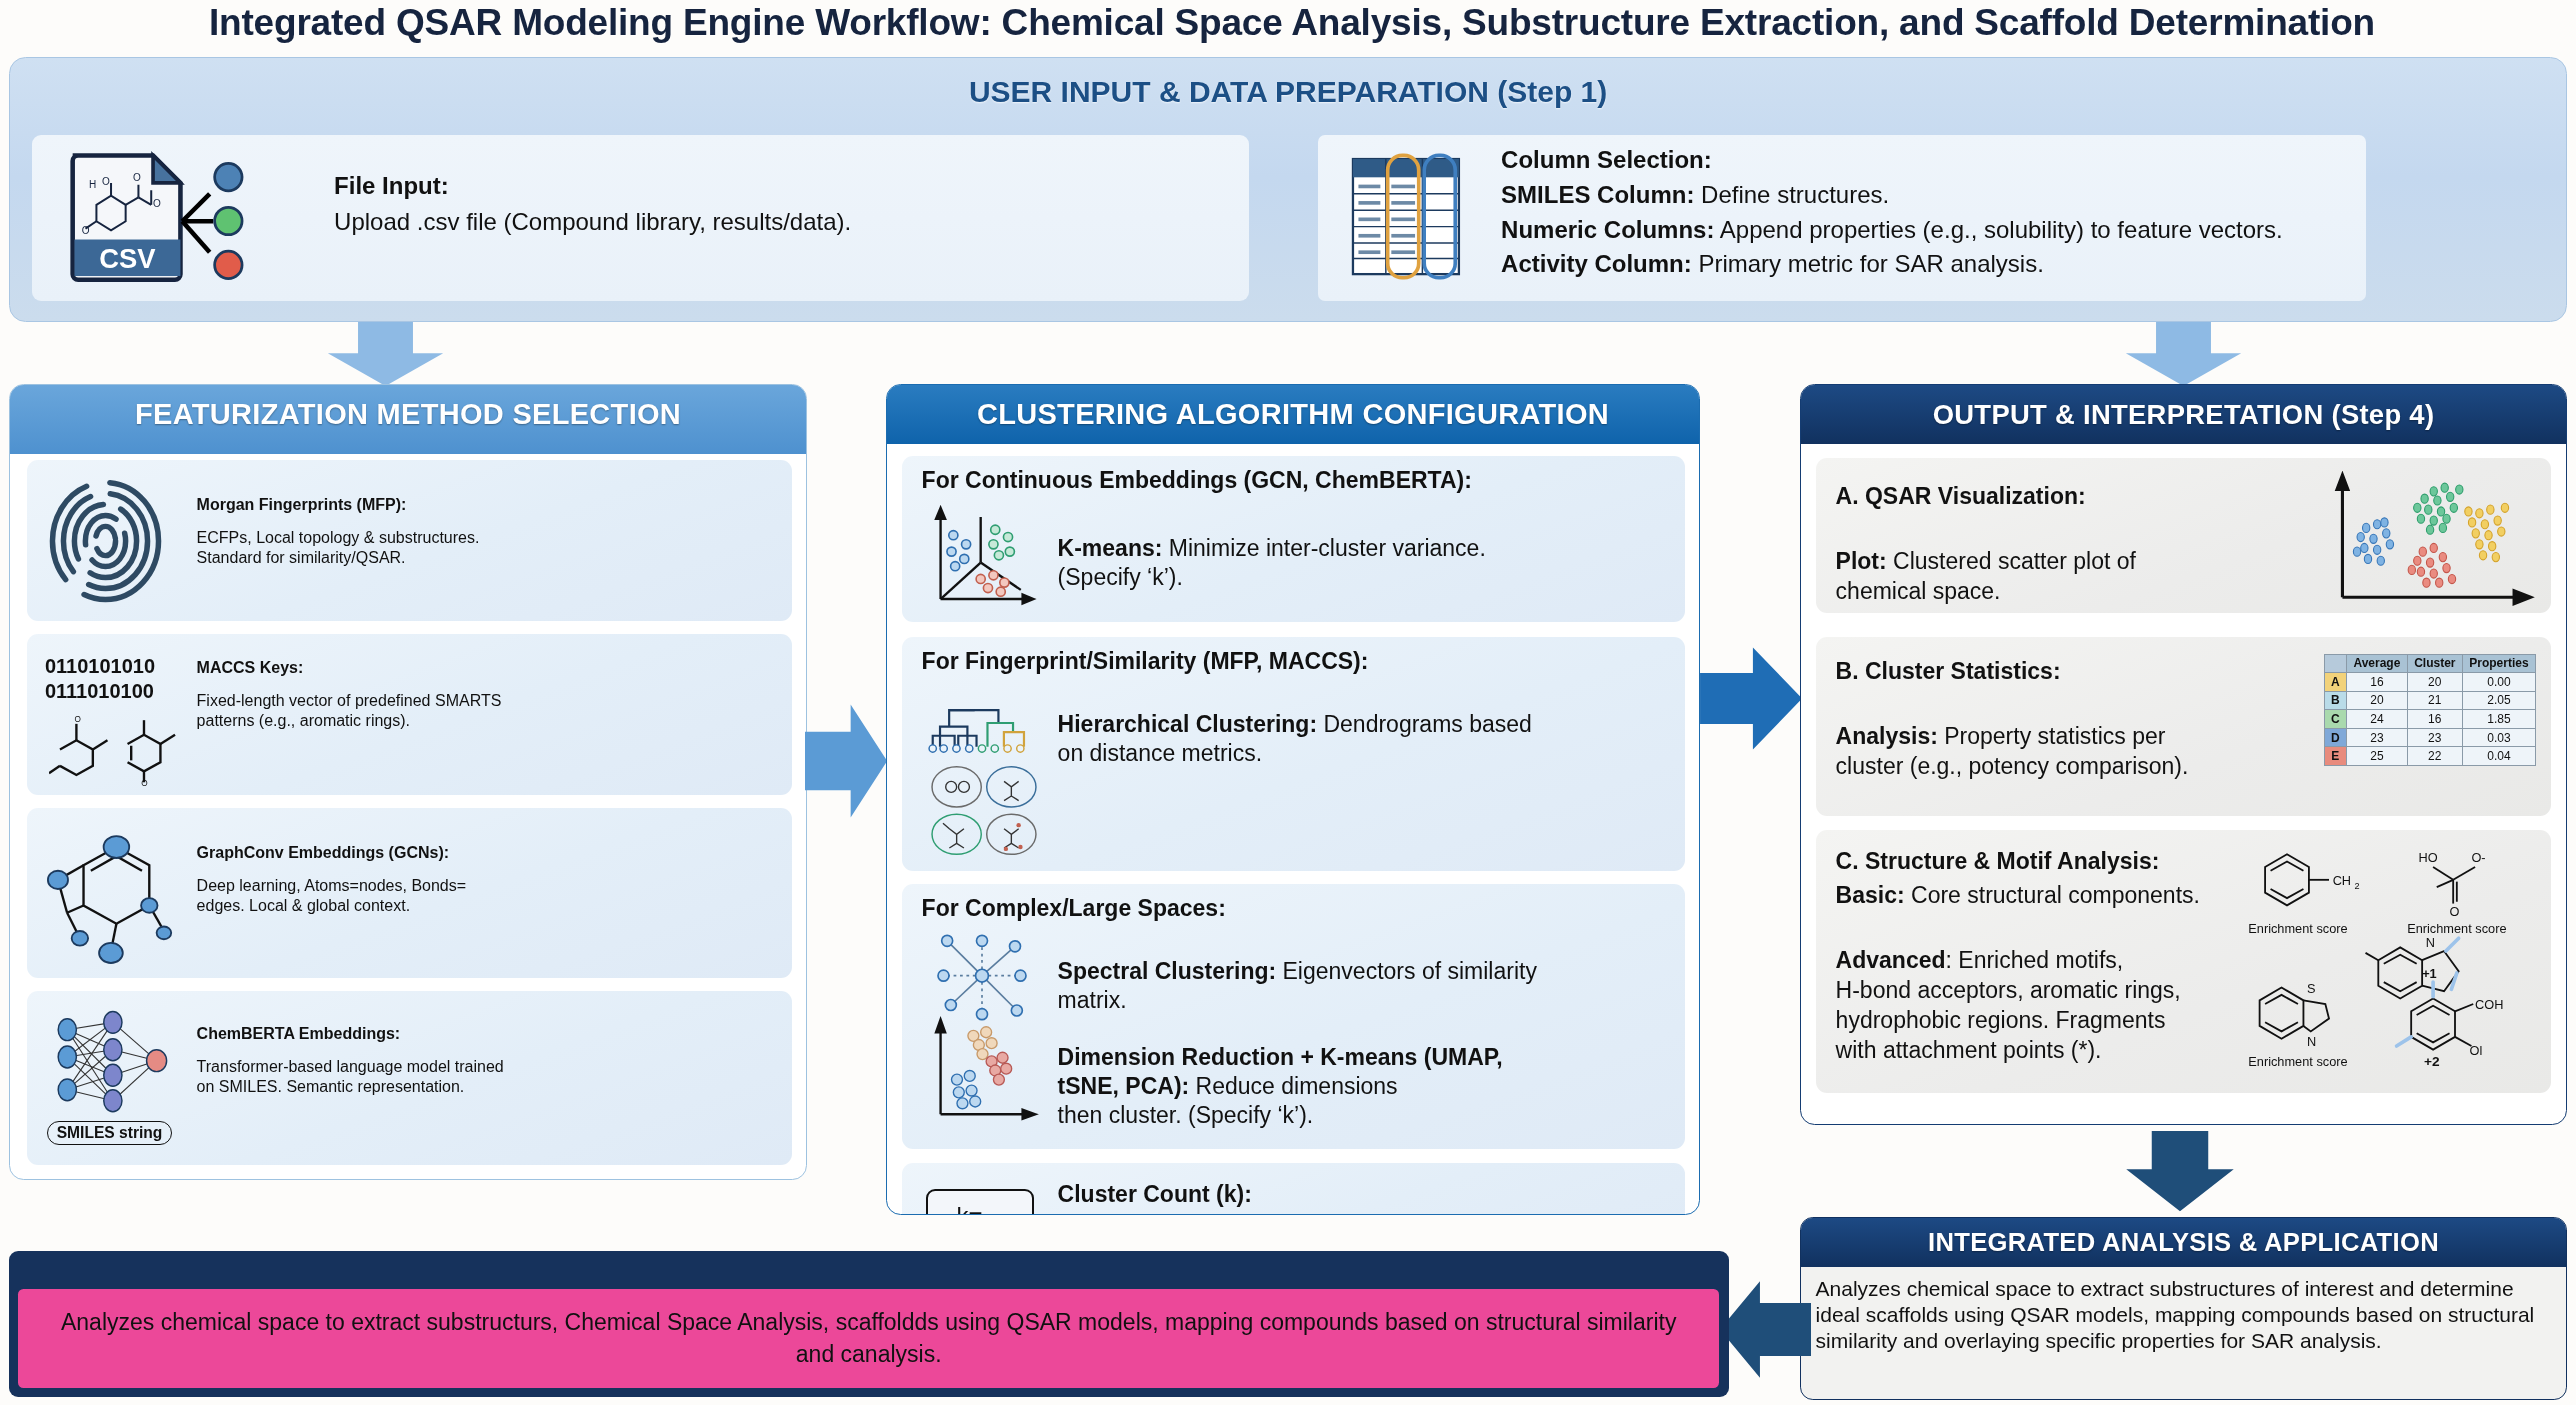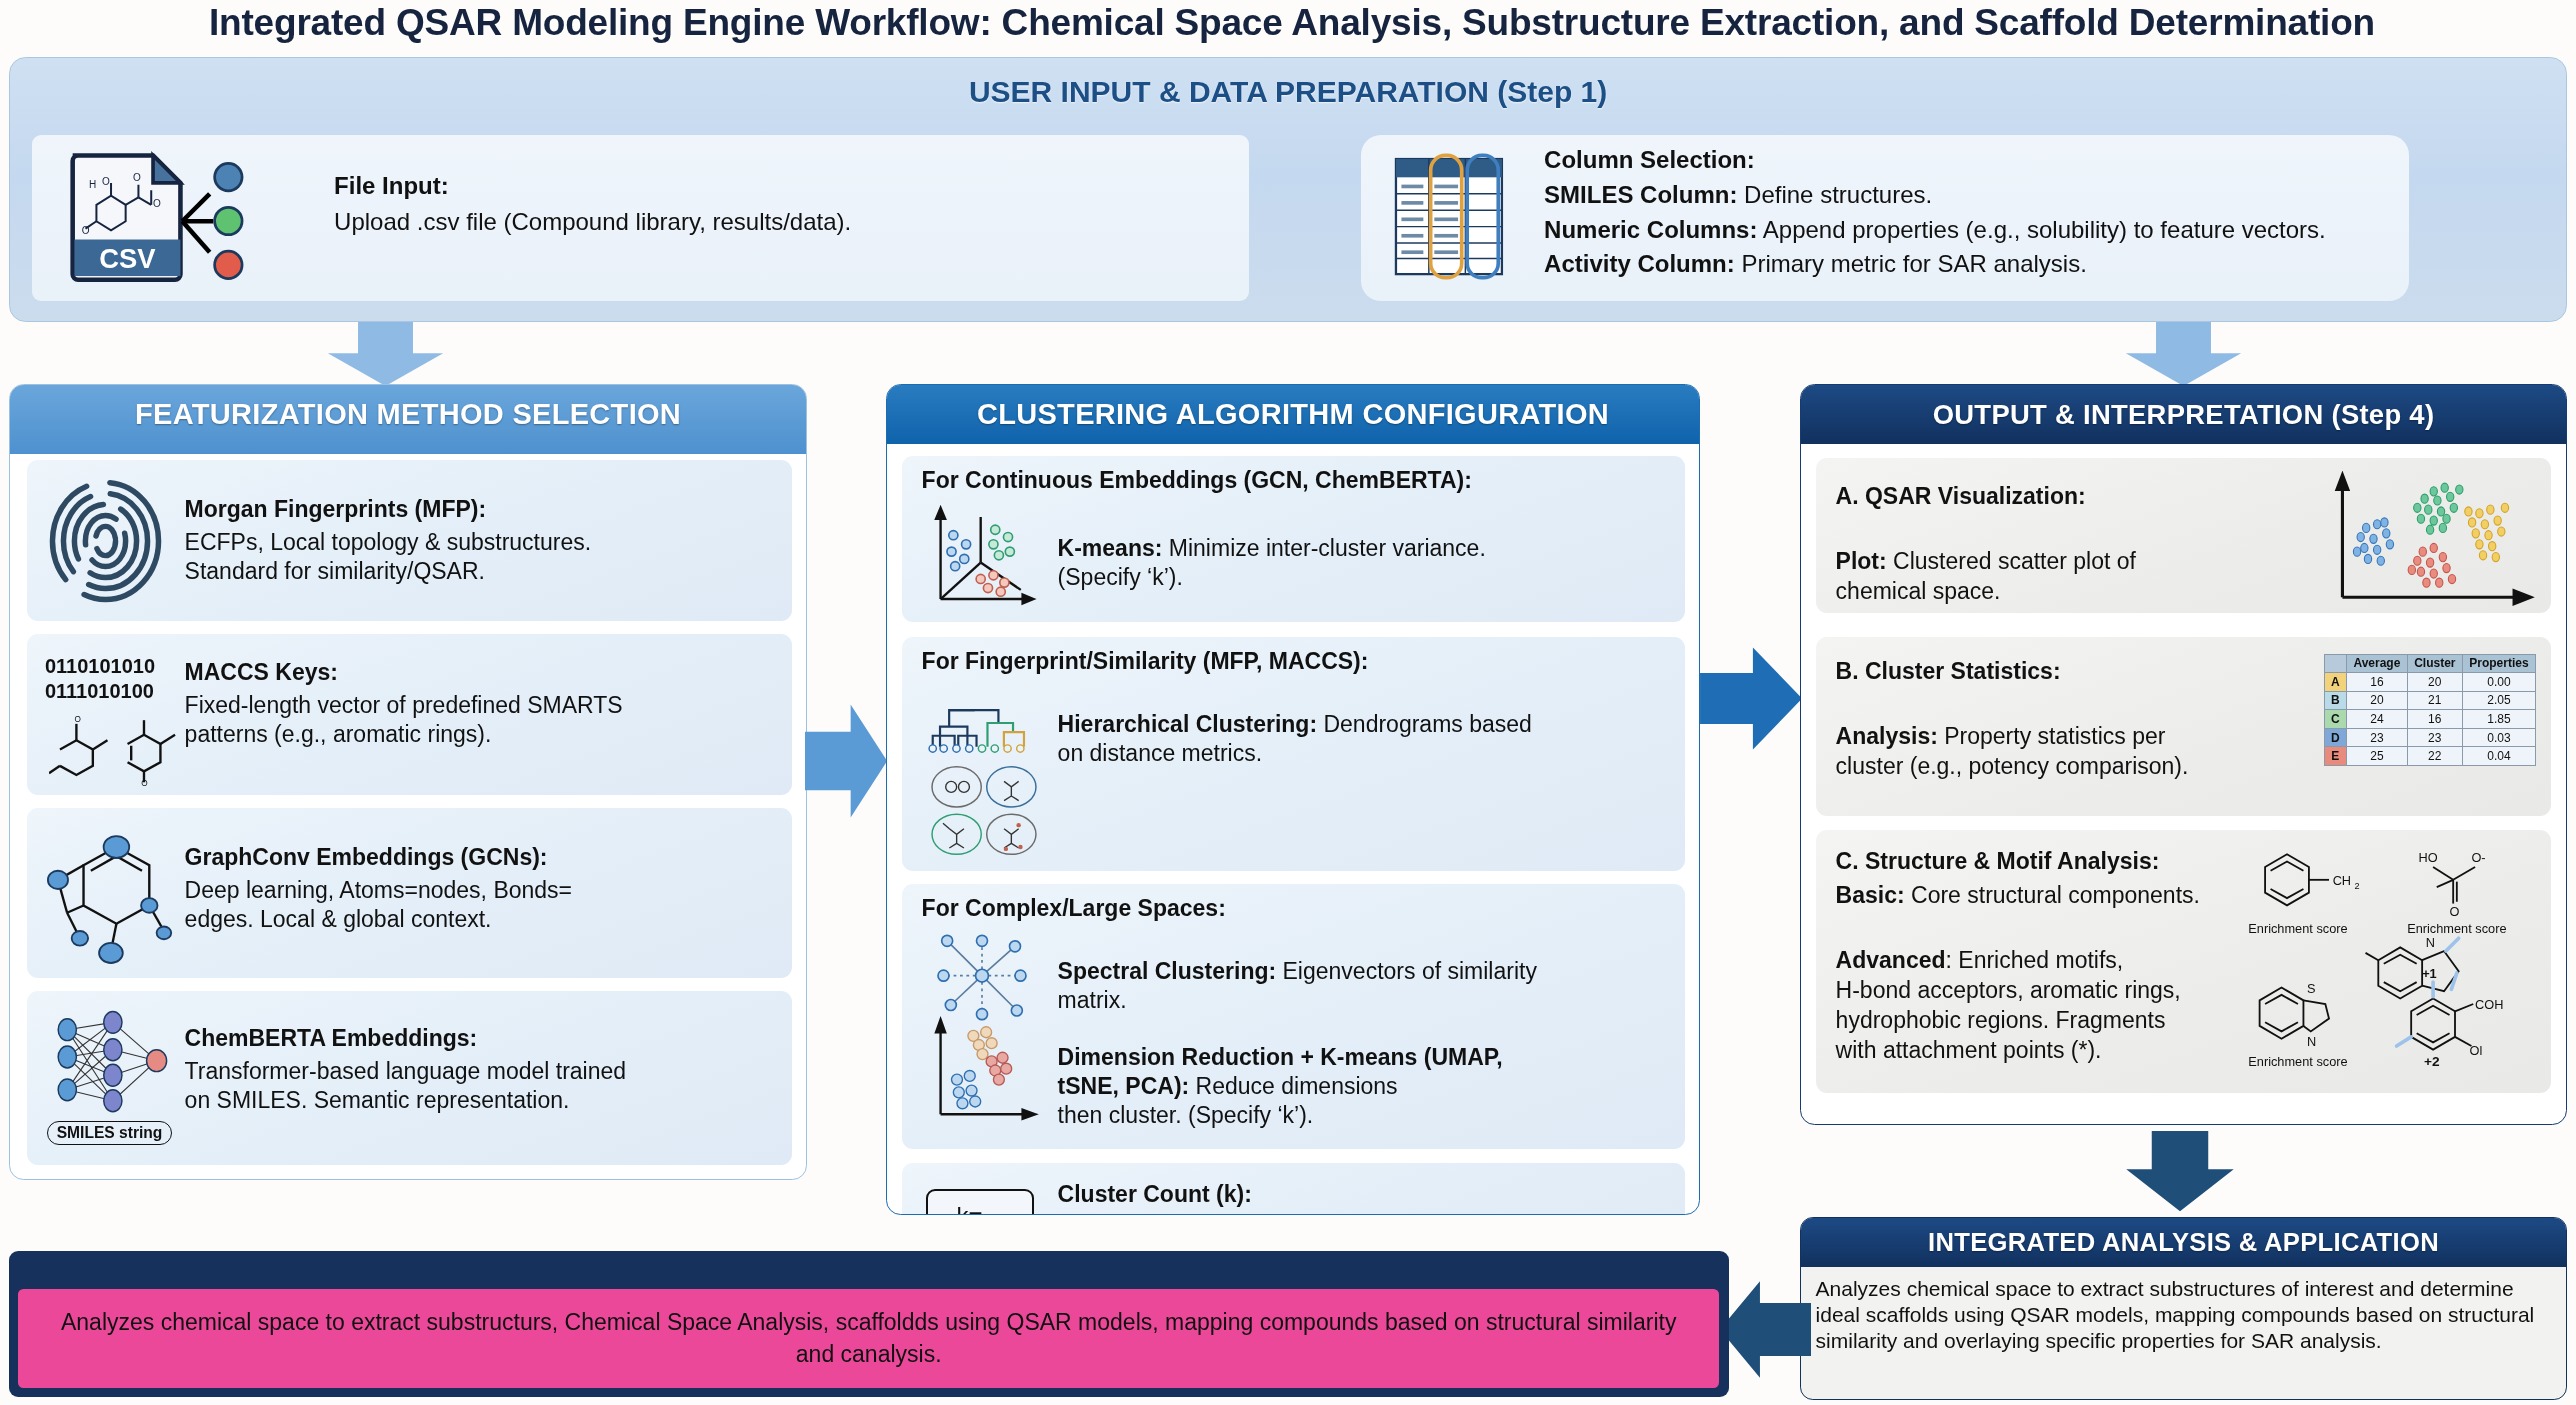--- a/index.html
+++ b/index.html
@@ -46,39 +46,39 @@
     border-radius:16.5px;
   }
   #step1-title {
     position:absolute; left:0; top:16.5px; width:100%;
     text-align:center; font-size:30px; font-weight:bold; color:#1c4f85;
     text-shadow: 0 0.9px 1.8px rgba(255,255,255,.7);
   }
   #s1-left  { position:absolute; left:22px;  top:77px; width:1217px; height:166px;
               background: linear-gradient(180deg,#eff5fb,#e9f1f9); border-radius:9.1px; }
   #s1-right { position:absolute; left:1308px;top:77px; width:1048px; height:166px;
-              background: linear-gradient(180deg,#eff5fb,#e9f1f9); border-radius:20px;margin-left:43px; }
+              background: linear-gradient(180deg,#eff5fb,#e9f1f9); border-radius:7px; }
   .s1-text { position:absolute; font-size:24px; line-height:1.30; color:#111; }
 
   
   #colA { left:9.1px;   top:384px;  width:798px;  height:796px;
           background:#ffffff; border:1.8px solid #9dc2e0; border-radius:14.6px; }
   #colA .panel-hdr { background:linear-gradient(180deg,#6aa6db,#4e91cf);
           height:69px; line-height:59px; font-size:29px; }
   #colB { left:886px;  top:384px;  width:814px;  height:831px;
           background:#ffffff; border:1.8px solid #1b6cb0; border-radius:14.6px; }
   #colB .panel-hdr { background:linear-gradient(180deg,#2a7cc0,#0f63ab);
           height:59px; line-height:59px; font-size:29px; }
   #colC { left:1800px; top:384px;  width:767px;  height:741px;
           background:#ffffff; border:1.8px solid #143c72; border-radius:14.6px; }
   #colC .panel-hdr { background:linear-gradient(180deg,#1d4a84,#11315f);
           height:59px; line-height:59px; font-size:27.4px; }
 
   .feat-card { position:absolute; left:16.5px; width:765px; }
-  .feat-txt  { position:absolute; left:158px; font-size:23px; line-height:1.26; color:#111; }
+  .feat-txt  { position:absolute; left:170px; font-size:16px; line-height:1.26; color:#111; }
 
   .clus-card { position:absolute; left:14.6px; width:783px; }
   .clus-head { position:absolute; left:20px; top:11px; font-size:23px; font-weight:bold; color:#111; }
   .clus-txt  { position:absolute; font-size:23px; line-height:1.26; color:#111; }
 
   .out-card  { position:absolute; left:14.6px; width:735px; }
   .out-txt   { position:absolute; left:20px; font-size:23px; line-height:1.30; color:#111; }
 
   
   #intg { left:1800px; top:1217px; width:767px; height:183px;

